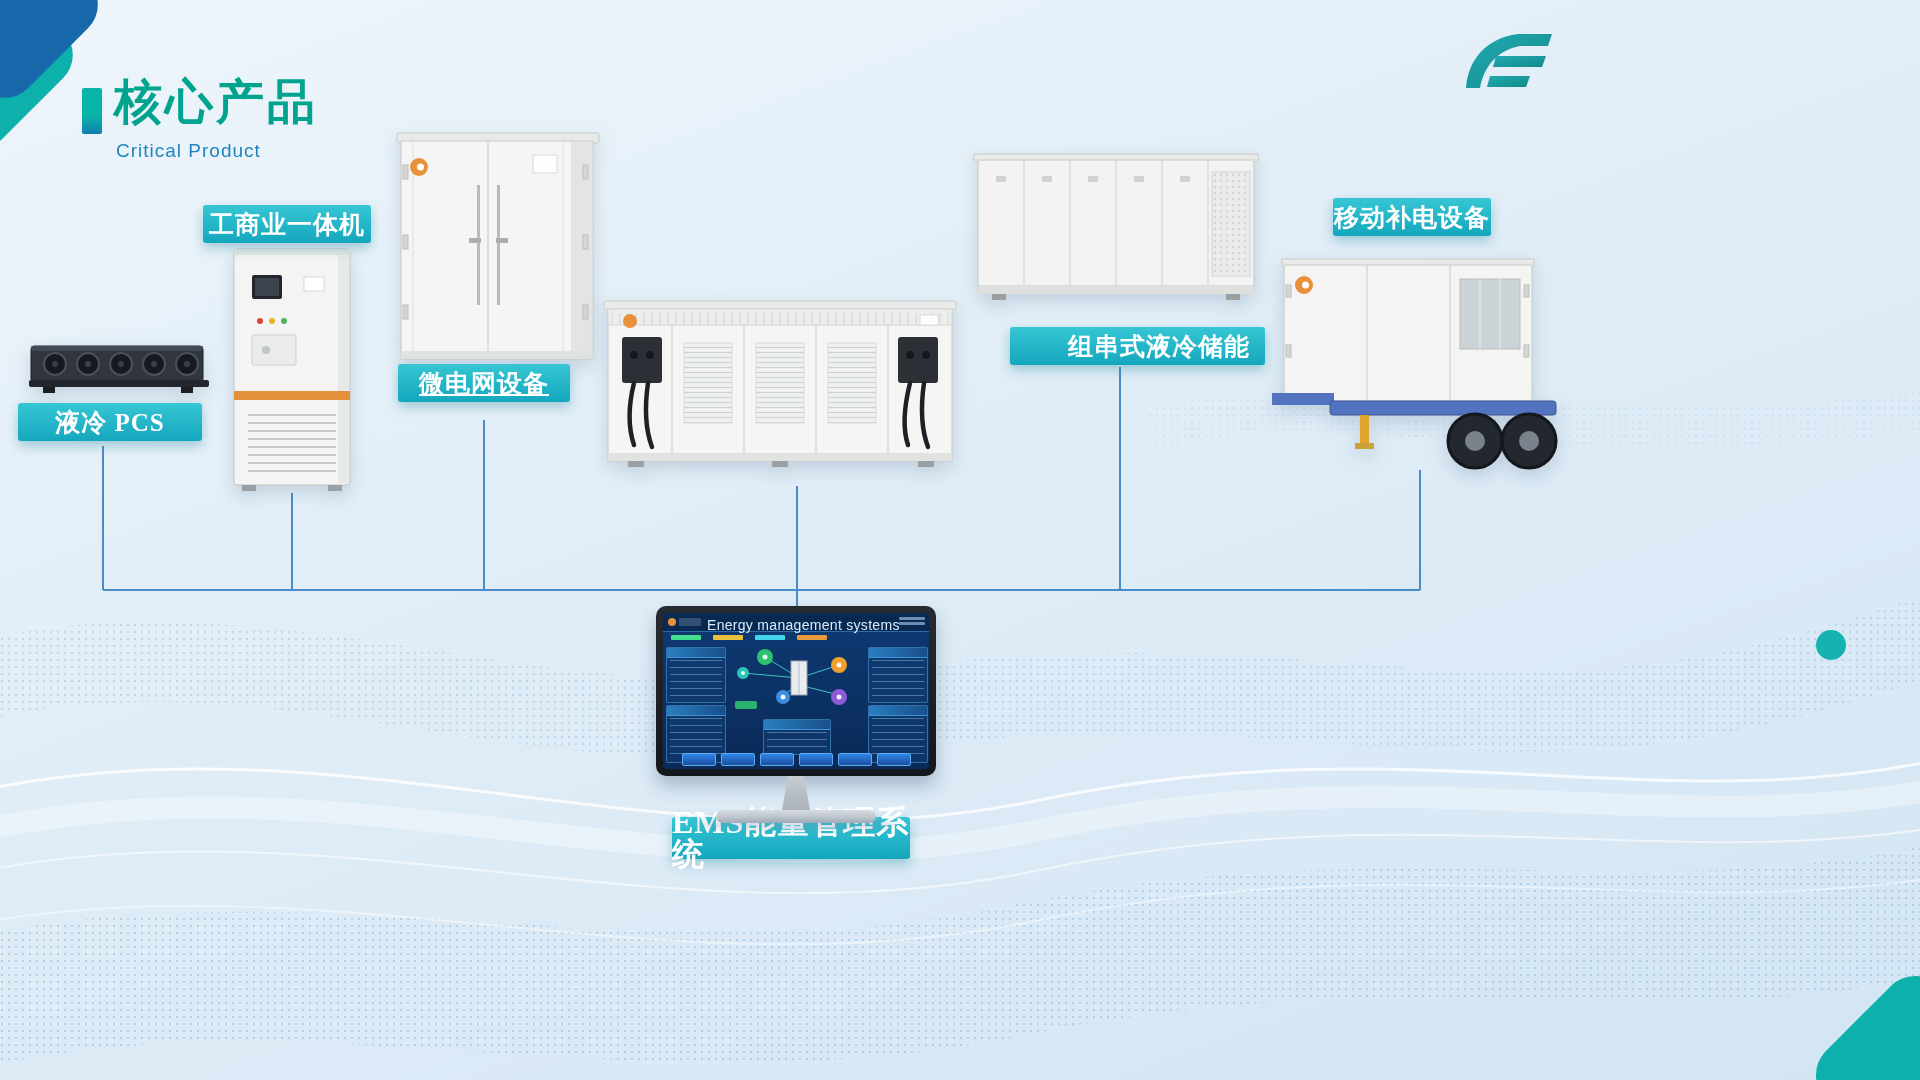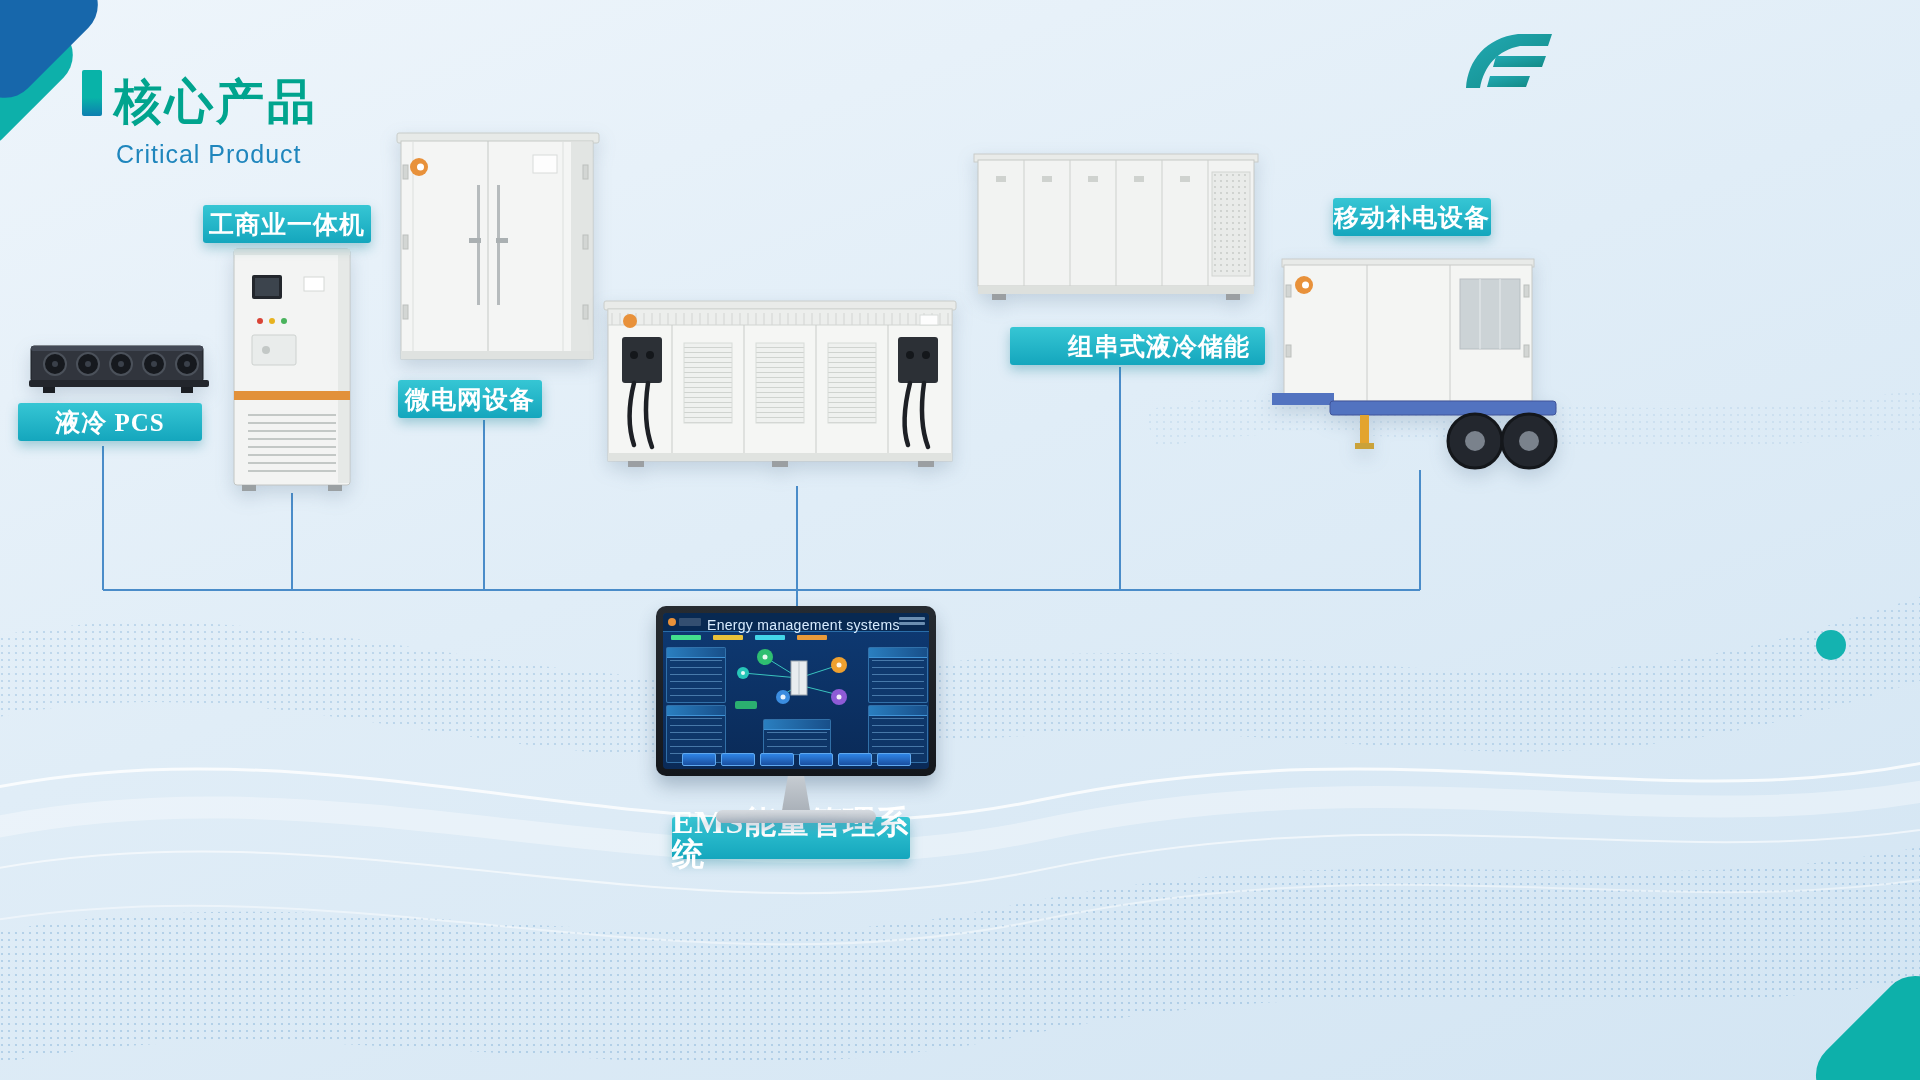--- a/index.html
+++ b/index.html
@@ -10,44 +10,44 @@
   .bg-waves{position:absolute;left:0;top:0;}
   
   .corner{position:absolute;border-radius:32px;}
   .tl-teal{left:-95px;top:-20px;width:150px;height:150px;transform:rotate(45deg);background:#0db0aa;}
   .tl-navy{left:-70px;top:-70px;width:150px;height:150px;transform:rotate(45deg);background:#1767ab;}
   .br-navy{left:1815px;top:1045px;width:150px;height:150px;transform:rotate(45deg);background:#1767ab;}
   .br-teal{left:1835px;top:995px;width:160px;height:160px;border-radius:34px;transform:rotate(45deg);background:#0db0aa;}
   .dot-circle{position:absolute;left:1816px;top:630px;width:30px;height:30px;border-radius:50%;background:#14b3b0;}
   
   .title-block{position:absolute;left:82px;top:70px;}
-  .title-row{display:flex;align-items:flex-start;gap:12px;}
+  .title-row{display:flex;align-items:flex-end;gap:12px;}
   .title-accent{width:20px;height:46px;background:linear-gradient(180deg,#08b3a8 60%,#0d7fb0 100%);border-radius:2px;}
   .title-row h1{margin:0;font-size:48px;font-weight:900;color:#00a48e;letter-spacing:3px;}
-  .subtitle{margin-top:6px;margin-left:34px;font-size:25px;color:#1f86bd;letter-spacing:1px;}
+  .subtitle{margin-top:6px;margin-left:34px;font-size:19px;color:#1f86bd;letter-spacing:1px;}
   
   .logo{position:absolute;left:1452px;top:26px;}
   
   .connectors{position:absolute;left:0;top:0;}
   
   .prod{position:absolute;filter:drop-shadow(0 7px 9px rgba(60,90,120,0.20));}
   .pcs-unit{left:25px;top:330px;}
   .cabinet{left:222px;top:243px;}
   .microgrid-box{left:393px;top:125px;}
   .charging-box{left:600px;top:295px;}
   .storage-box{left:972px;top:148px;}
   .trailer-box{left:1272px;top:245px;}
   
   .plabel{position:absolute;height:38px;display:flex;align-items:center;justify-content:center;
     background:linear-gradient(180deg,#36c6d4,#14a6bd);border-radius:3px;color:#ffffff;
     font:700 25px/1 "Liberation Serif","DejaVu Serif",serif;letter-spacing:1px;
     box-shadow:0 5px 12px rgba(20,130,150,0.35);}
   .label-allinone{left:203px;top:205px;width:168px;}
   .label-pcs{left:18px;top:403px;width:184px;}
-  .label-microgrid{left:398px;top:380px;width:144px;}
+  .label-microgrid{left:398px;top:364px;width:172px;text-decoration:underline;}
   .label-charging{left:675px;top:237px;width:232px;}
   .label-string{left:1010px;top:327px;width:212px;padding-left:43px;}
   .label-mobile{left:1317px;top:198px;width:158px;margin-left:16px;}
   .label-ems{left:672px;top:817px;width:238px;height:42px;font-size:32px;}
   
   .monitor{position:absolute;left:656px;top:606px;width:280px;height:232px;}
   .mon-frame{position:absolute;left:0;top:0;width:280px;height:170px;border-radius:10px;
     background:linear-gradient(180deg,#262b31,#14171c);box-shadow:0 10px 18px rgba(40,70,100,0.30);}
   .mon-screen{position:absolute;left:7px;top:7px;width:266px;height:156px;border-radius:4px;overflow:hidden;
     background:linear-gradient(180deg,#0e3a74,#0a2a57);}

